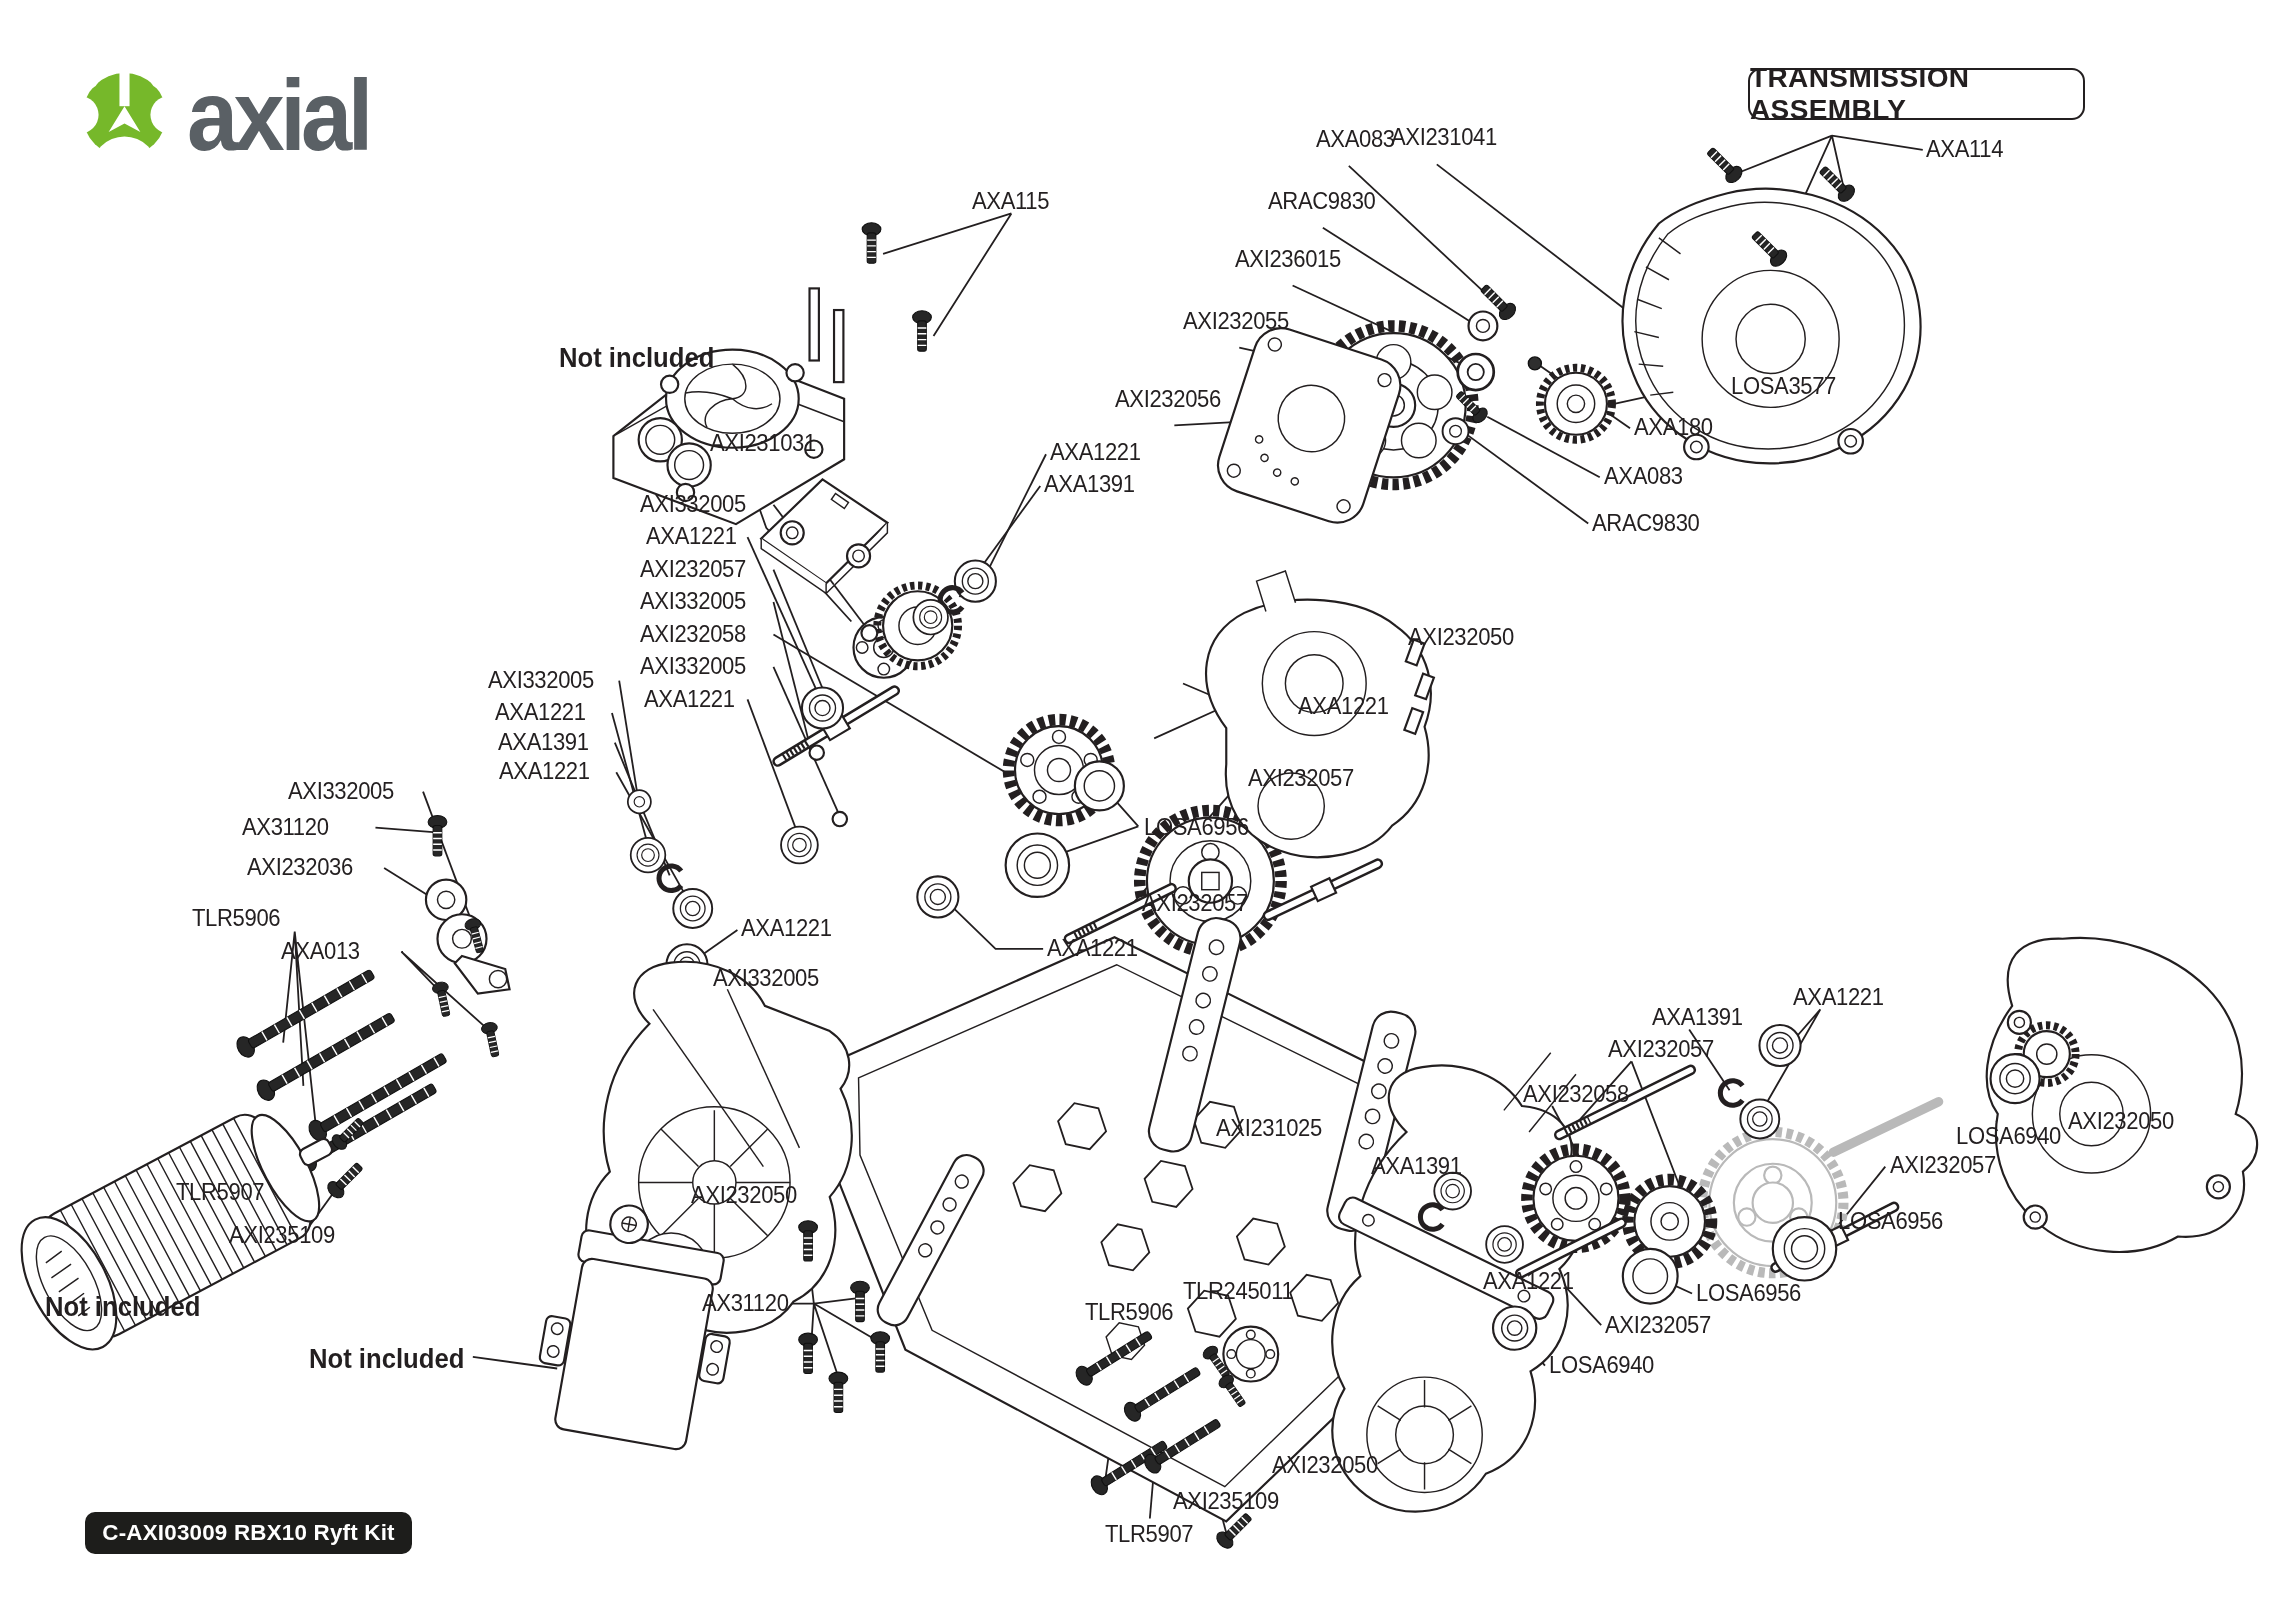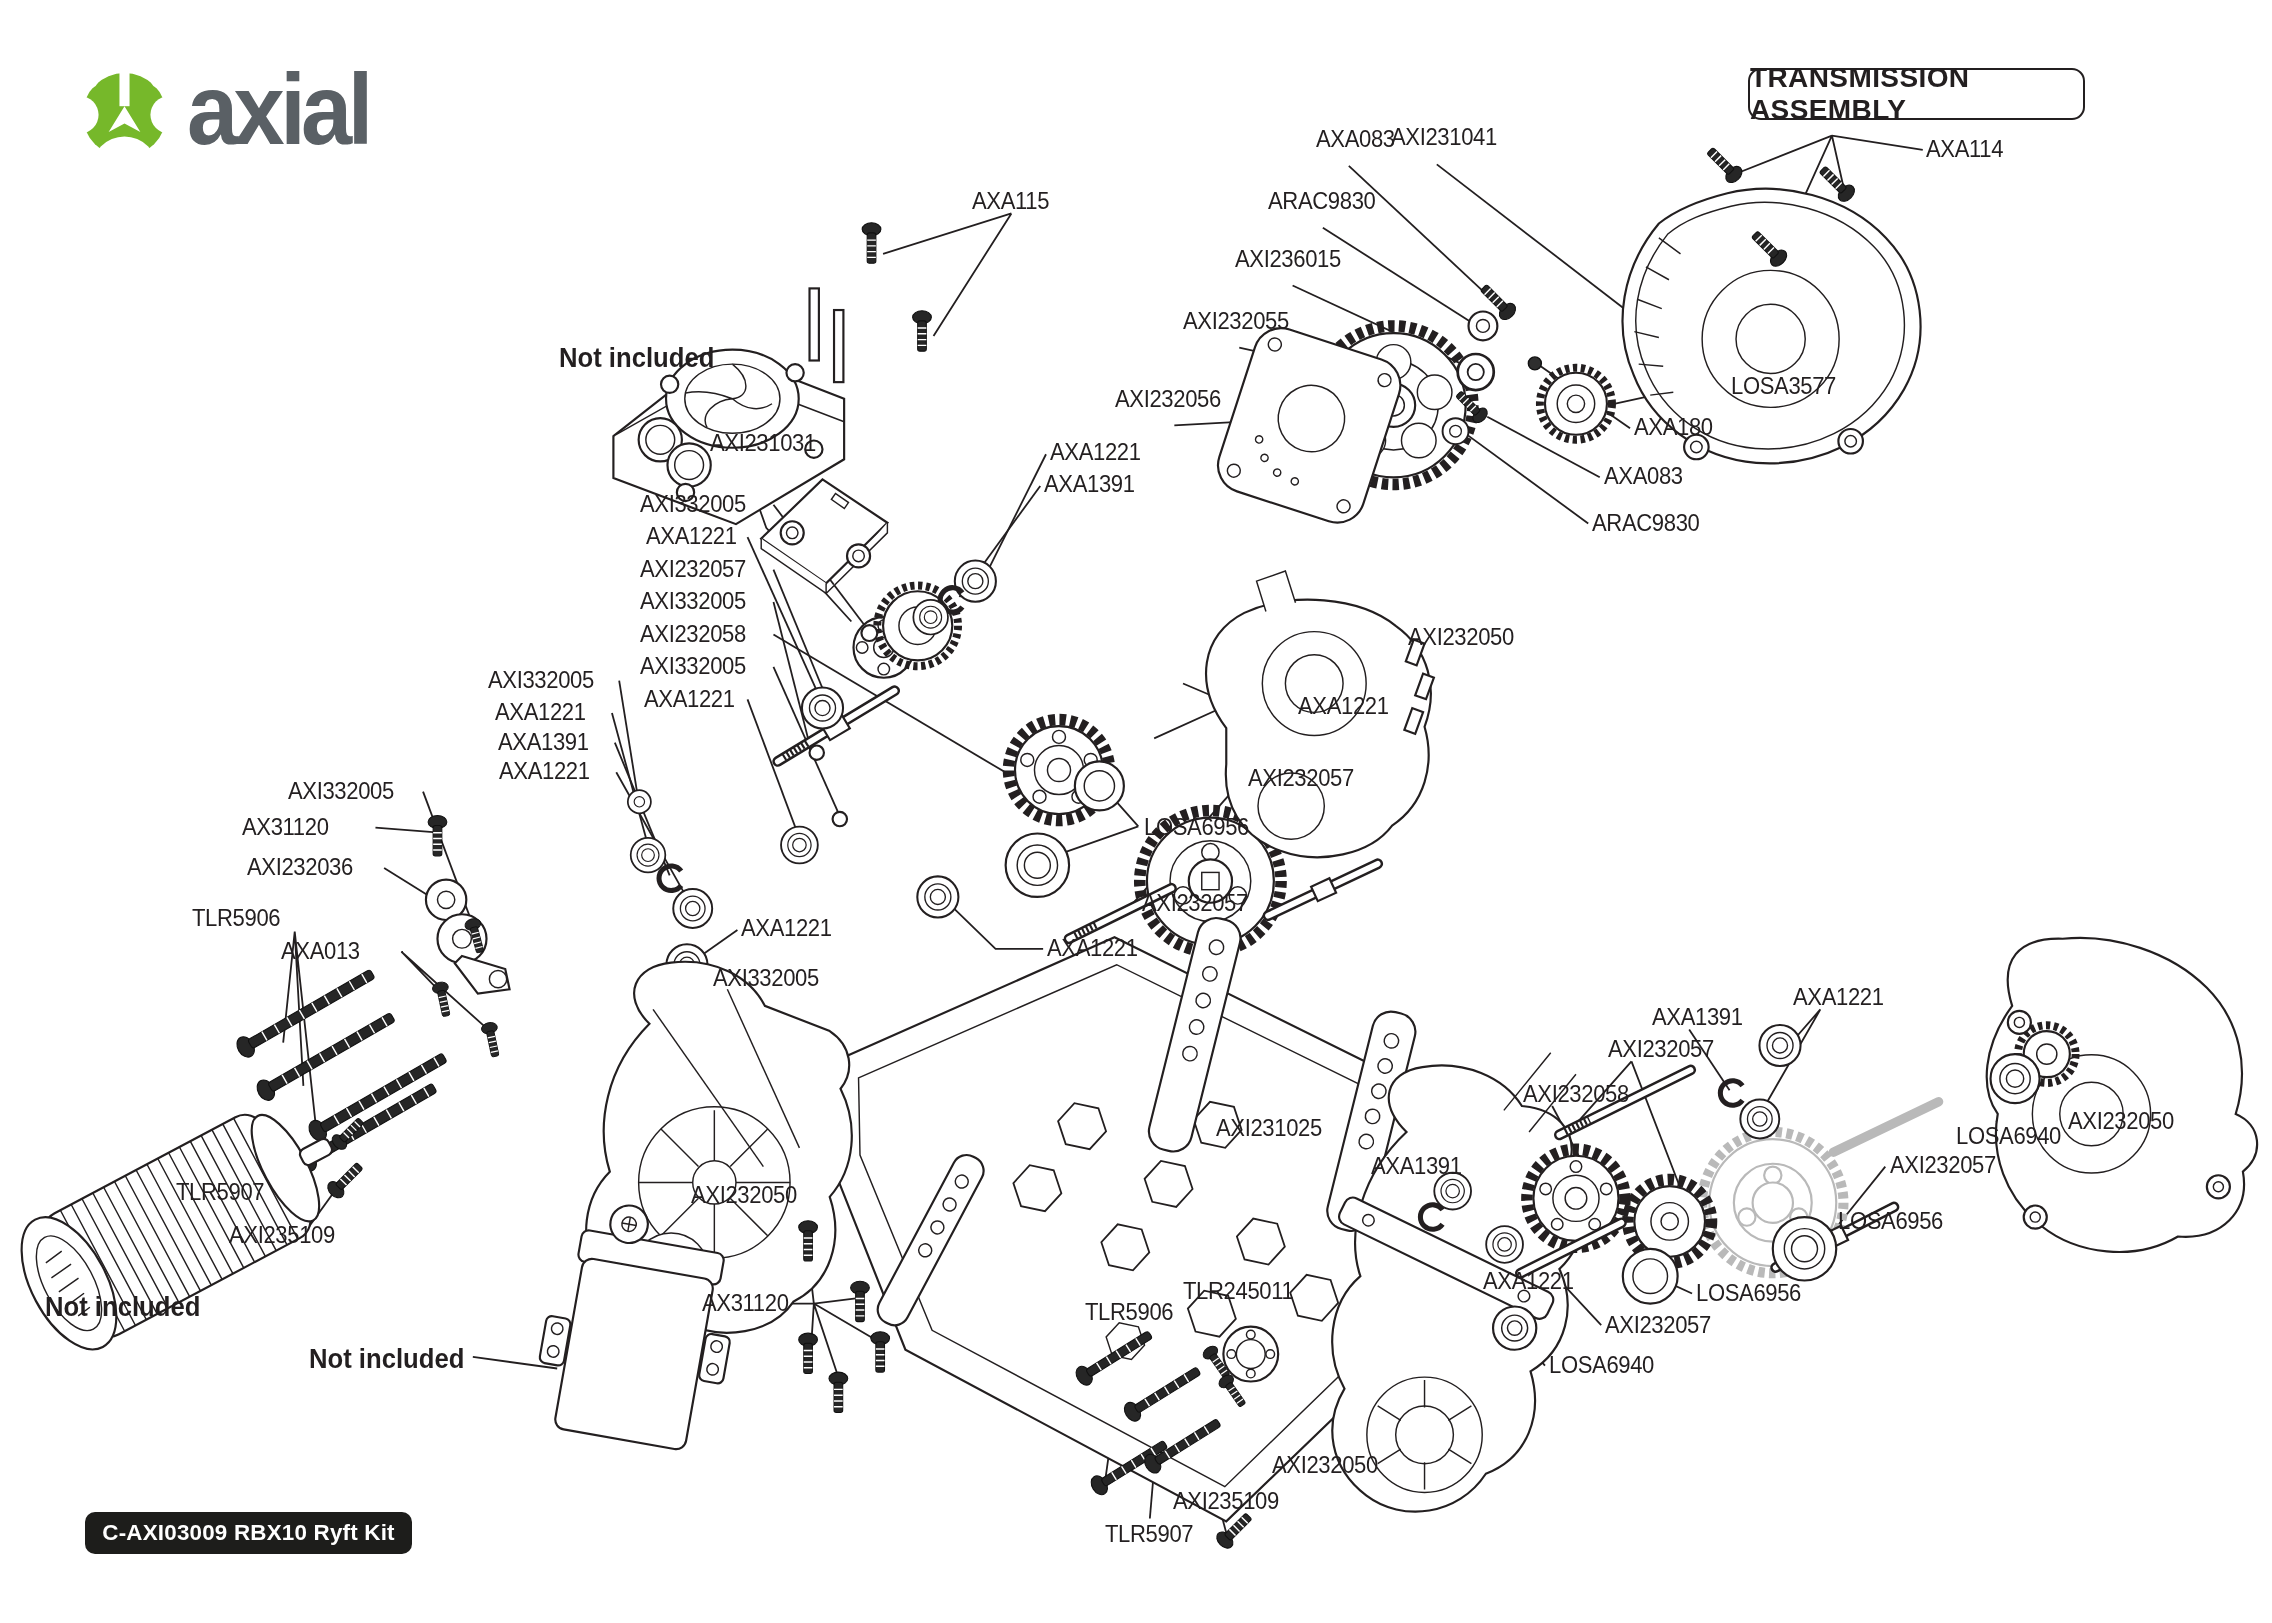--- a/index.html
+++ b/index.html
@@ -7,21 +7,21 @@
   #art{position:absolute;left:0;top:0;}
   .lbl{position:absolute;font-size:24.5px;line-height:1;color:#231f20;white-space:nowrap;
        transform:scaleX(.9);transform-origin:0 0;letter-spacing:-0.4px;}
   .ni{position:absolute;font-size:27px;line-height:1;font-weight:700;color:#231f20;white-space:nowrap;
       transform:scaleX(.95);transform-origin:0 0;}
   .titlebox{position:absolute;left:1748px;top:68px;width:333px;height:48px;border:2.9px solid #231f20;
       border-radius:13px;display:flex;align-items:center;justify-content:center;
       font-size:28px;font-weight:700;color:#231f20;letter-spacing:0.4px;background:#fff;}
   .badge{position:absolute;left:85px;top:1512px;background:#1d1d1b;color:#fff;font-size:22.4px;font-weight:700;
       padding:8px 17.3px;border-radius:10px;letter-spacing:0.2px;}
-  .logo{position:absolute;left:81px;top:63px;display:flex;}
+  .logo{position:absolute;left:81px;top:63px;display:flex;align-items:center;}
   .logoword{font-size:100px;font-weight:700;color:#5a6065;letter-spacing:-5px;margin-left:19px;
       transform:scaleX(.92);transform-origin:0 50%;line-height:1;margin-top:-4.3px;}
   
   .part{fill:#fff;stroke:#231f20;stroke-width:3px;}
   .pthin{fill:#fff;stroke:#231f20;stroke-width:2px;}
   .dark{fill:#2e2e2e;stroke:#111;stroke-width:2px;}
   .teeth{fill:none;stroke:#231f20;stroke-width:16px;stroke-dasharray:9 6;}
   .teethS{fill:none;stroke:#231f20;stroke-width:11px;stroke-dasharray:6 5;}
   .gpart{fill:#fff;stroke:#b9b9b9;stroke-width:3px;}
   .gteeth{fill:none;stroke:#b9b9b9;stroke-width:14px;stroke-dasharray:9 6;}

